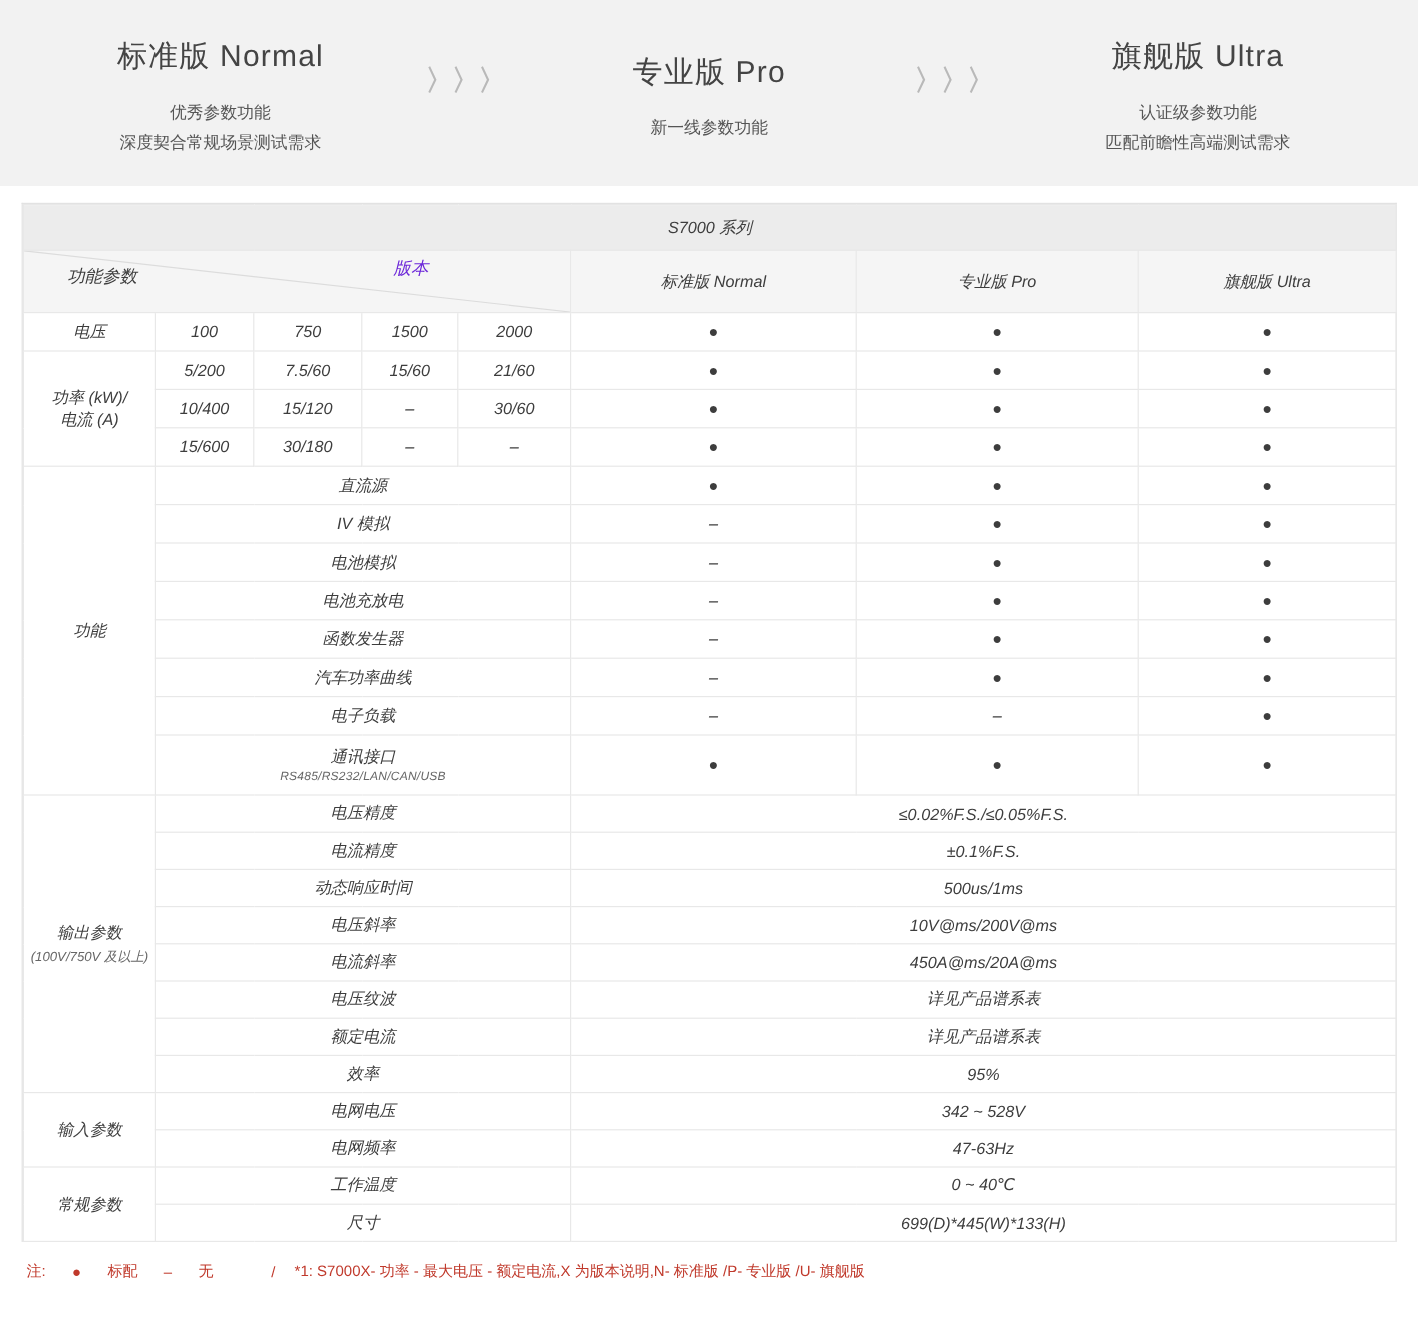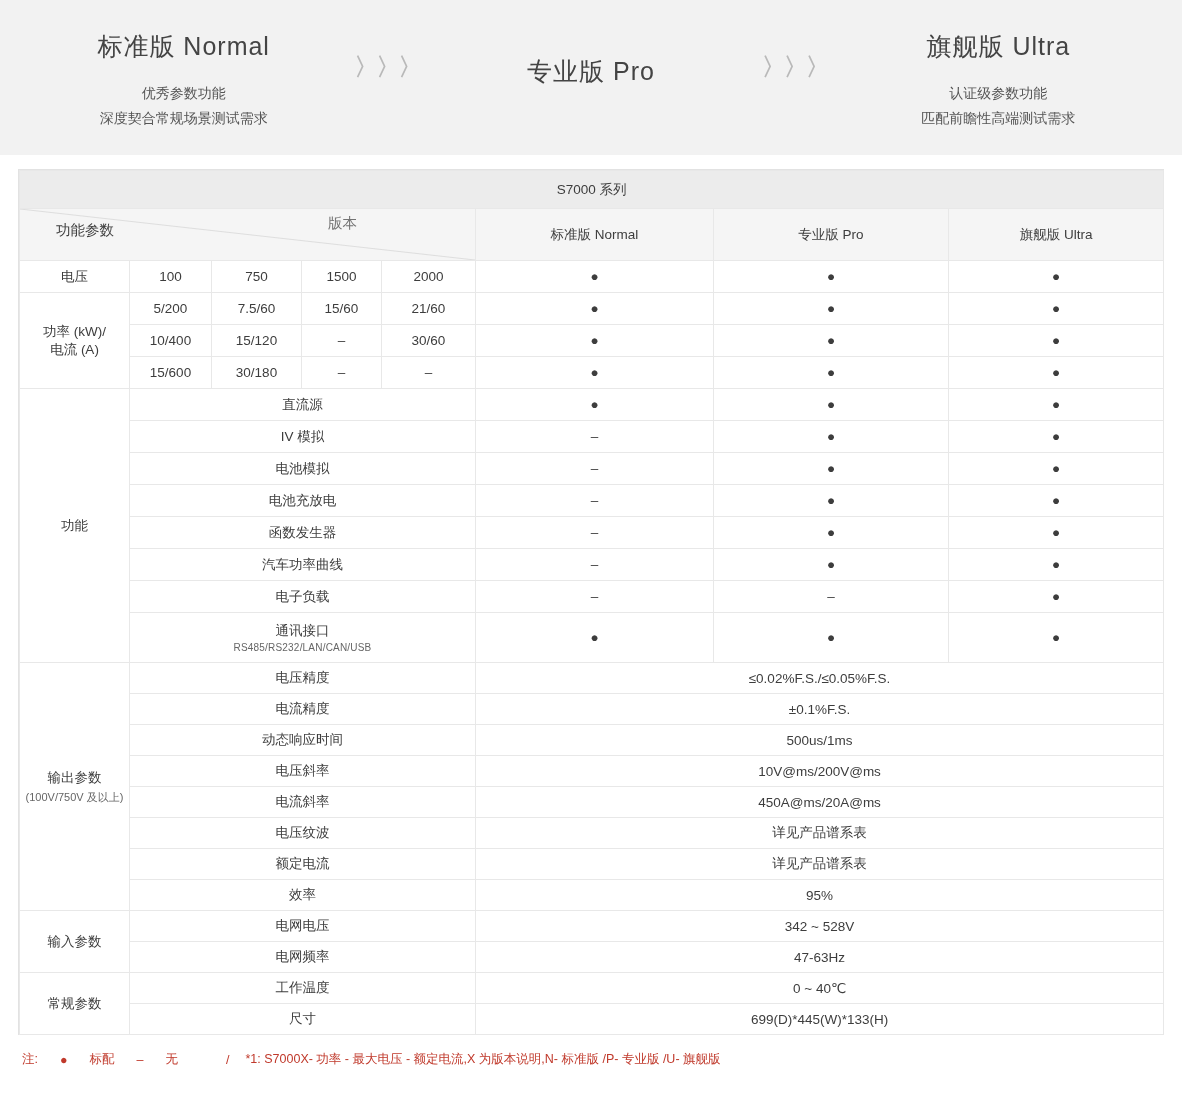--- a/index.html
+++ b/index.html
@@ -47,20 +47,21 @@
     letter-spacing: -2px;
     font-weight: bold;
     padding-bottom: 22px;
   }
 
   
   .table-wrap {
     margin: 14px 18px 0 18px;
     border: 1px solid #e2e2e2;
     border-bottom: none;
+    font-style: italic;
   }
   table.spec {
     width: 100%;
     border-collapse: collapse;
     table-layout: fixed;
   }
   table.spec td, table.spec th {
     border: 1px solid #e8e8e8;
     font-weight: normal;
     font-size: 13.5px;
@@ -98,21 +99,21 @@
   .diag-cell .lbl-bl {
     position: absolute;
     left: 36px; bottom: 20px;
     font-size: 14.5px;
     color: #3d3d3d;
   }
   .diag-cell .lbl-tr {
     position: absolute;
     right: 118px; top: 5px;
     font-size: 14.5px;
-    color: #737373;
+    color: #6d28d9;
   }
   .rowlabel {
     color: #3d3d3d;
     font-size: 13.5px;
   }
   .rowlabel .sub {
     display: block;
     font-size: 11px;
     color: #666;
     margin-top: 3px;
@@ -152,20 +153,21 @@
 
   <div class="banner">
     <div class="tier">
       <div class="tier-title">标准版 Normal</div>
       <div class="tier-line">优秀参数功能</div>
       <div class="tier-line">深度契合常规场景测试需求</div>
     </div>
     <div class="arrows">〉〉〉</div>
     <div class="tier">
       <div class="tier-title">专业版 Pro</div>
+      <div class="tier-line">新一线参数功能</div>
     </div>
     <div class="arrows">〉〉〉</div>
     <div class="tier">
       <div class="tier-title">旗舰版 Ultra</div>
       <div class="tier-line">认证级参数功能</div>
       <div class="tier-line">匹配前瞻性高端测试需求</div>
     </div>
   </div>
 
   <div class="table-wrap">

